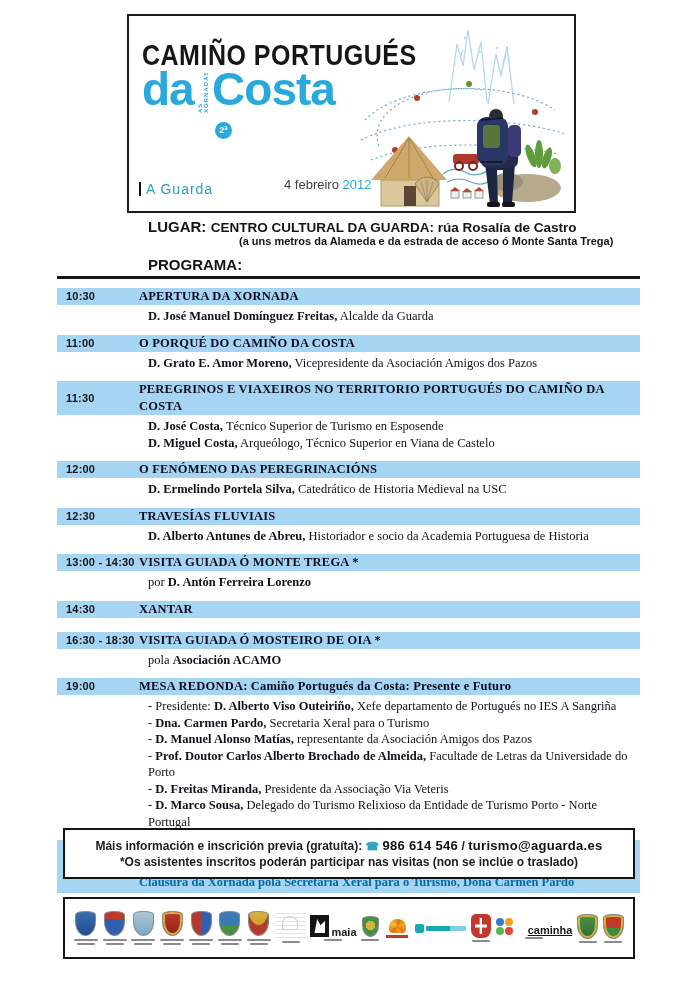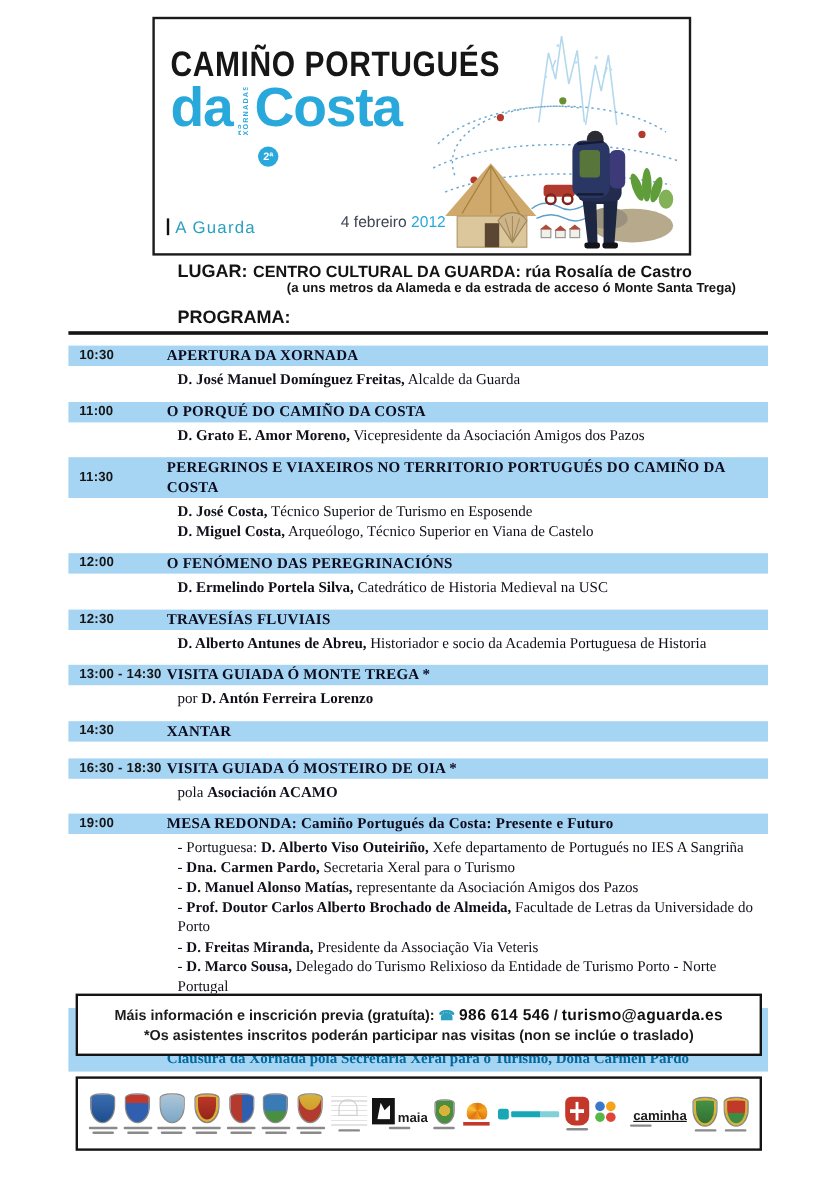--- a/index.html
+++ b/index.html
@@ -294,21 +294,21 @@
         <p class="dline"><span>pola </span><b>Asociación ACAMO</b><span></span></p>
       </div>
     </div>
 
     <div class="prow">
       <div class="band">
         <span class="time">19:00</span>
         <span class="btitle">MESA REDONDA: Camiño Portugués da Costa: Presente e Futuro</span>
       </div>
       <div class="dlines">
-        <p class="dline"><span>- Portuguesa: </span><b>D. Alberto Viso Outeiriño,</b><span> Xefe departamento de Portugués no IES A Sangriña</span></p>
+        <p class="dline"><span>- Presidente: </span><b>D. Alberto Viso Outeiriño,</b><span> Xefe departamento de Portugués no IES A Sangriña</span></p>
         <p class="dline"><span>- </span><b>Dna. Carmen Pardo,</b><span> Secretaria Xeral para o Turismo</span></p>
         <p class="dline"><span>- </span><b>D. Manuel Alonso Matías,</b><span> representante da Asociación Amigos dos Pazos</span></p>
         <p class="dline"><span>- </span><b>Prof. Doutor Carlos Alberto Brochado de Almeida,</b><span> Facultade de Letras da Universidade do Porto</span></p>
         <p class="dline"><span>- </span><b>D. Freitas Miranda,</b><span> Presidente da Associação Via Veteris</span></p>
         <p class="dline"><span>- </span><b>D. Marco Sousa,</b><span> Delegado do Turismo Relixioso da Entidade de Turismo Porto - Norte Portugal</span></p>
       </div>
     </div>
 
     <div class="prow">
       <div class="band band-tall">

